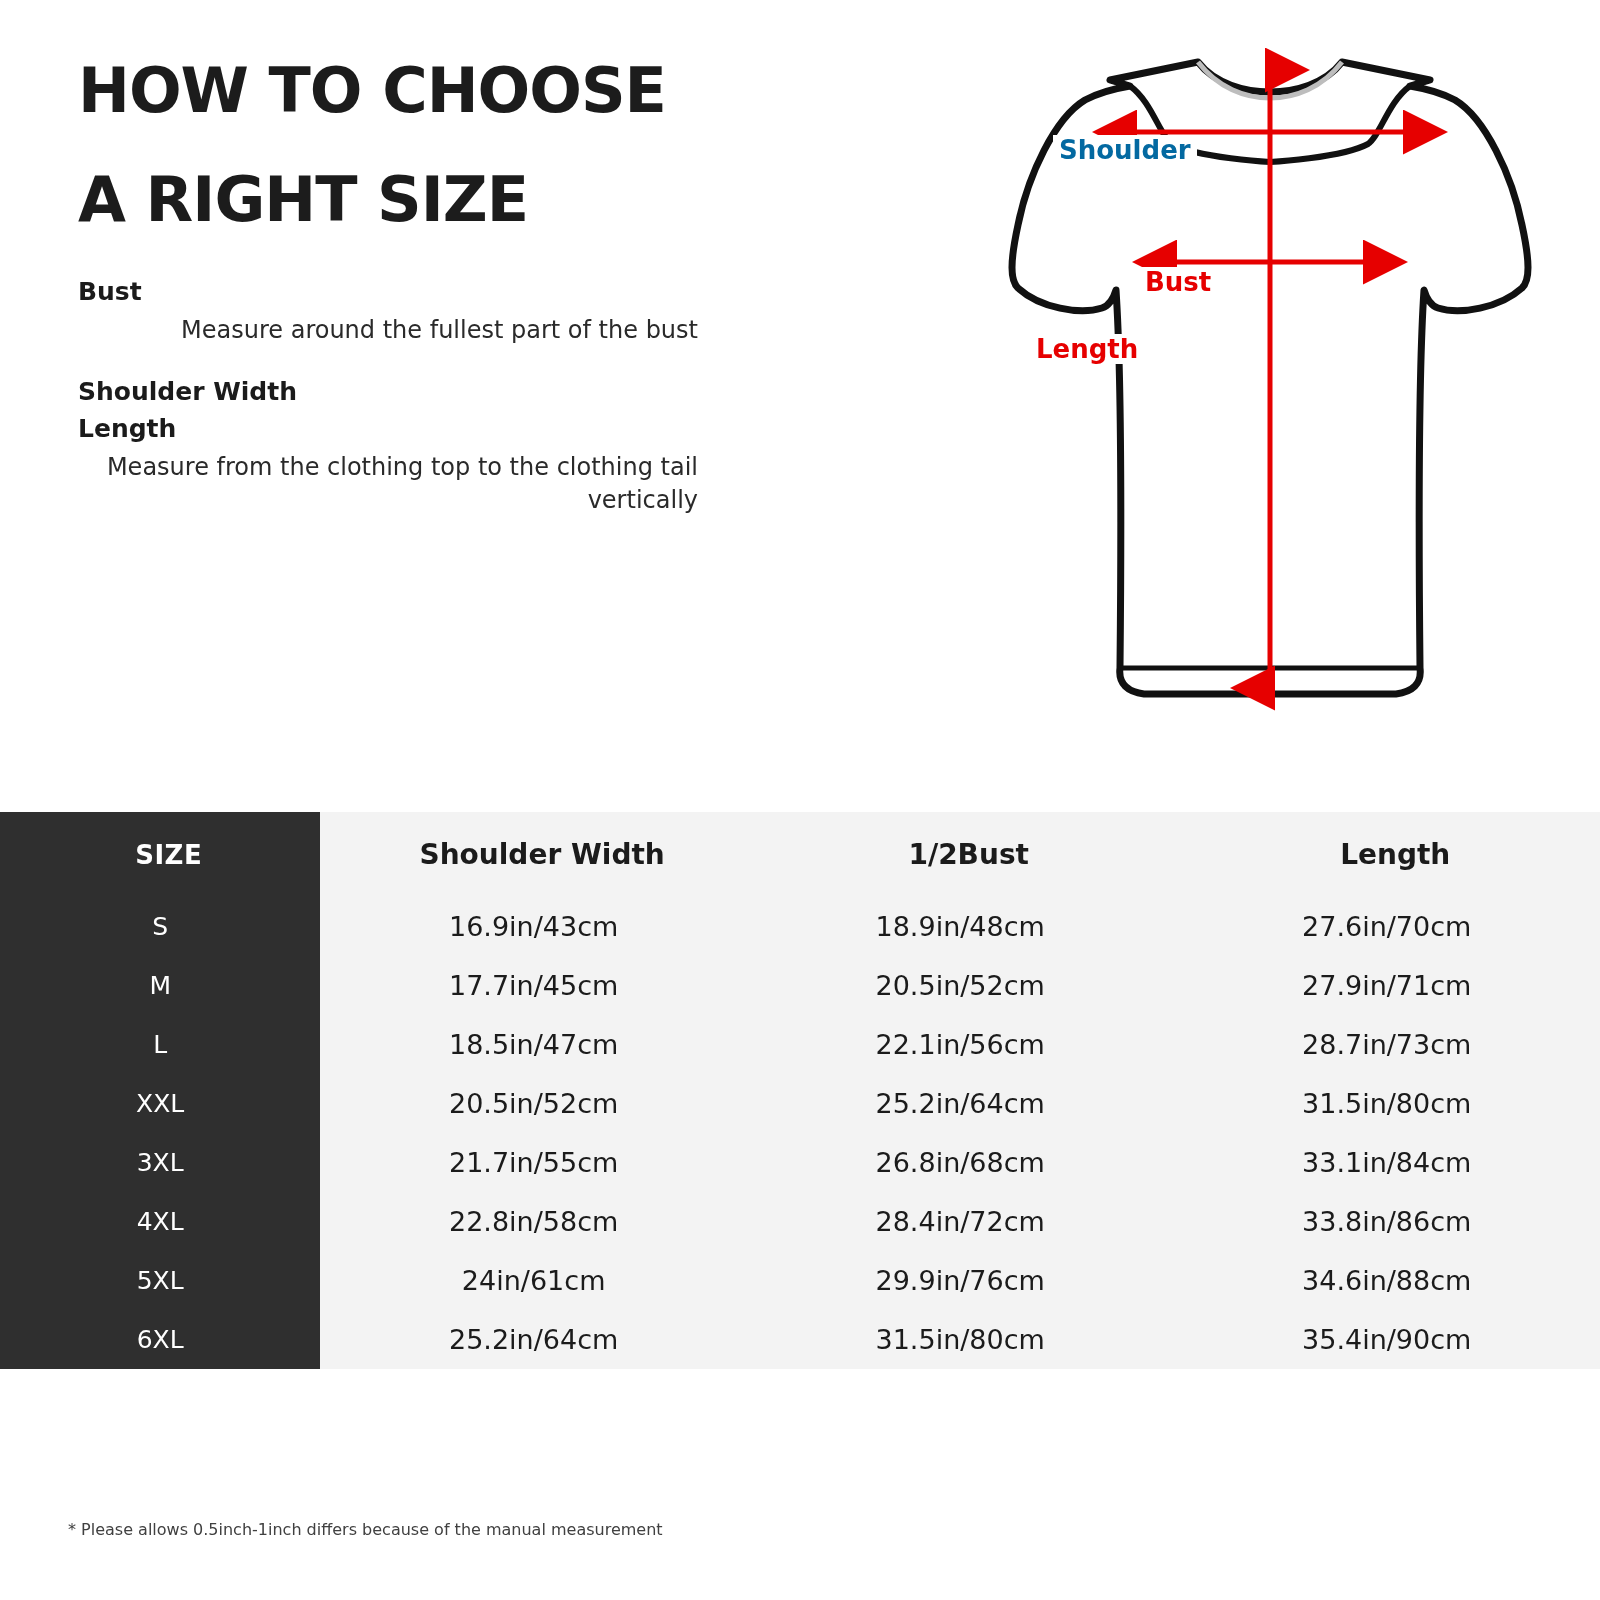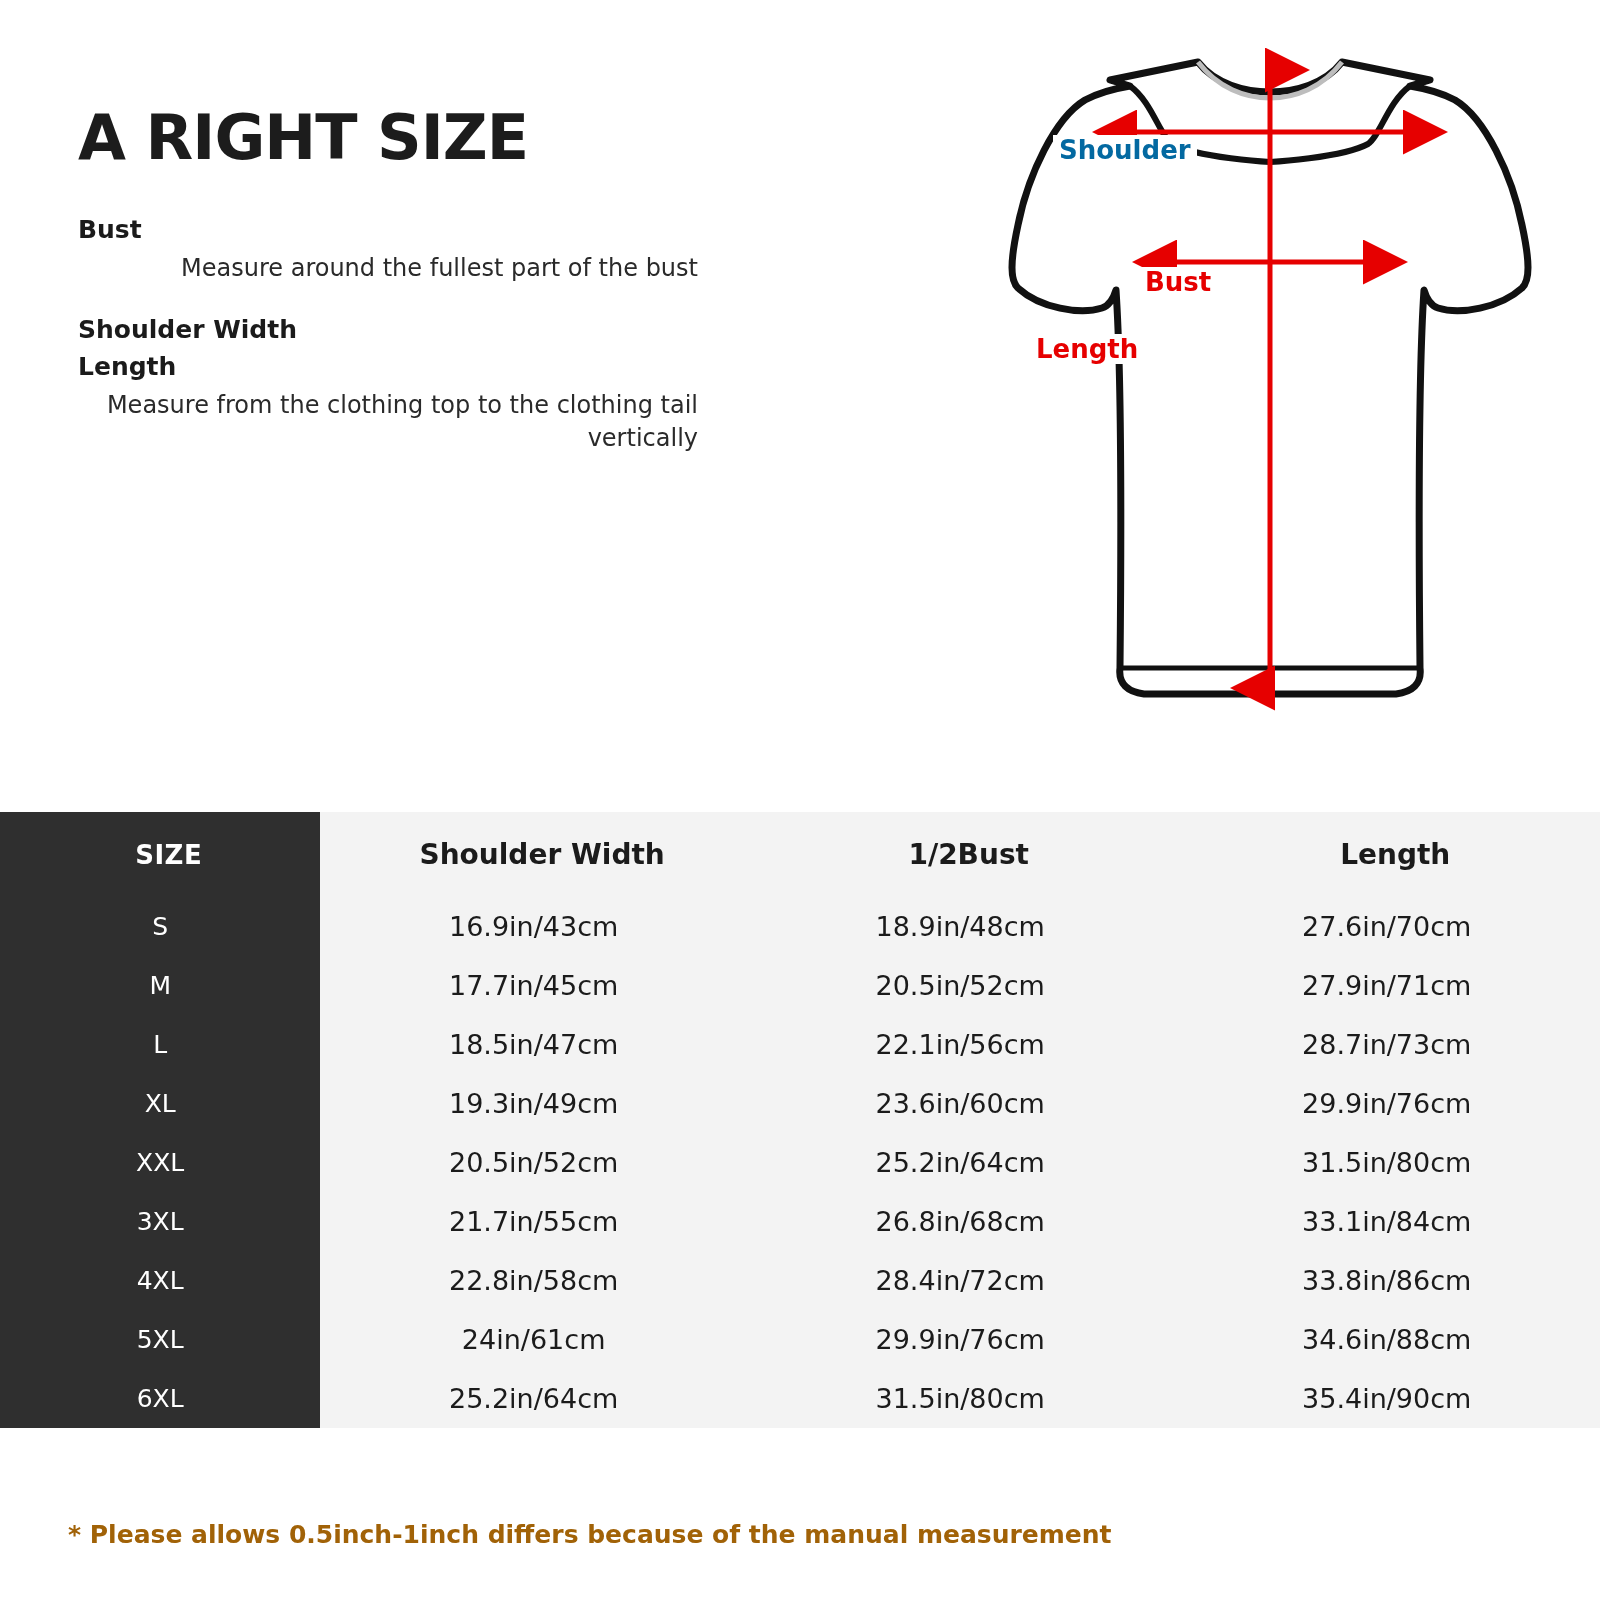--- a/index.html
+++ b/index.html
@@ -109,34 +109,34 @@
   .tbl tbody td.size-cell {
     background: #2f2f2f;
     color: #ffffff;
     font-size: 25px;
   }
 
   .footnote {
     position: absolute;
     left: 68px;
     top: 1520px;
-    font-size: 25px;
-    color: #a16207;
-    font-weight: bold;
+    font-size: 16px;
+    color: #404040;
   }
 </style>
 </head>
 <body>
 
 <div class="page">
 
   <div class="top">
 
     <div class="left-col">
       <h1 class="headline">
+        <span>HOW TO CHOOSE</span>
         <span class="l2">A RIGHT SIZE</span>
       </h1>
 
       <div class="block">
         <div class="term">Bust</div>
         <div class="desc">Measure around the fullest part of the bust</div>
       </div>
 
       <div class="block">
         <div class="term">Shoulder Width</div>
@@ -241,26 +241,20 @@
           <td>20.5in/52cm</td>
           <td>27.9in/71cm</td>
         </tr>
         <tr>
           <td class="size-cell">L</td>
           <td>18.5in/47cm</td>
           <td>22.1in/56cm</td>
           <td>28.7in/73cm</td>
         </tr>
         <tr>
-          <td class="size-cell">XL</td>
-          <td>19.3in/49cm</td>
-          <td>23.6in/60cm</td>
-          <td>29.9in/76cm</td>
-        </tr>
-        <tr>
           <td class="size-cell">XXL</td>
           <td>20.5in/52cm</td>
           <td>25.2in/64cm</td>
           <td>31.5in/80cm</td>
         </tr>
         <tr>
           <td class="size-cell">3XL</td>
           <td>21.7in/55cm</td>
           <td>26.8in/68cm</td>
           <td>33.1in/84cm</td>

